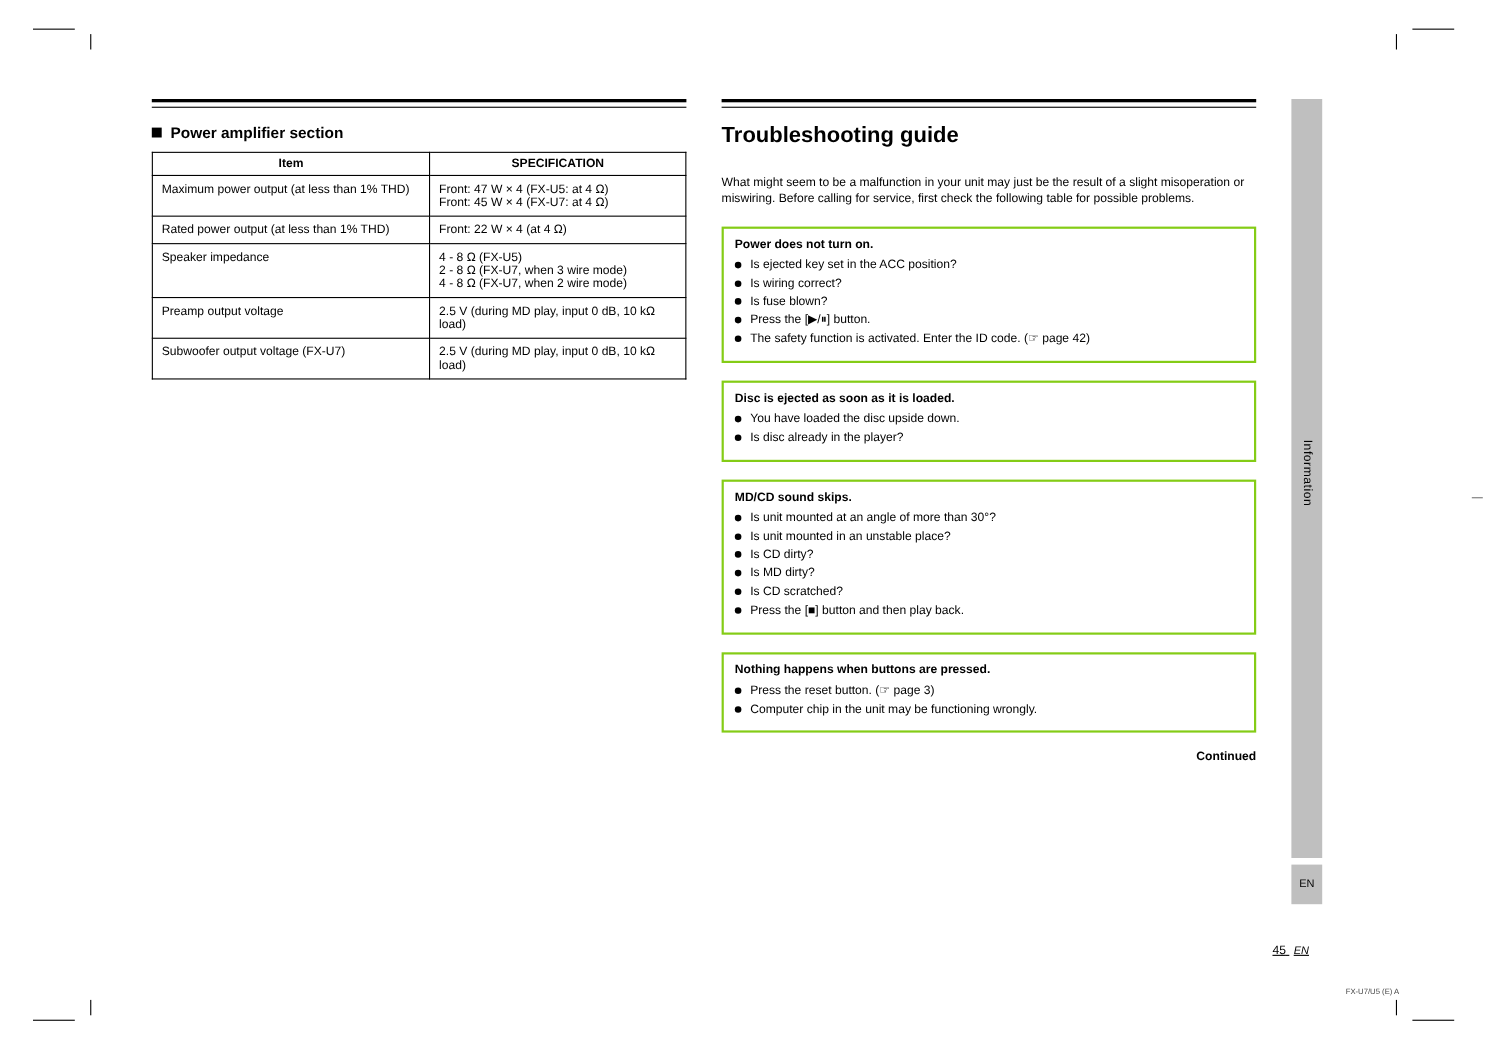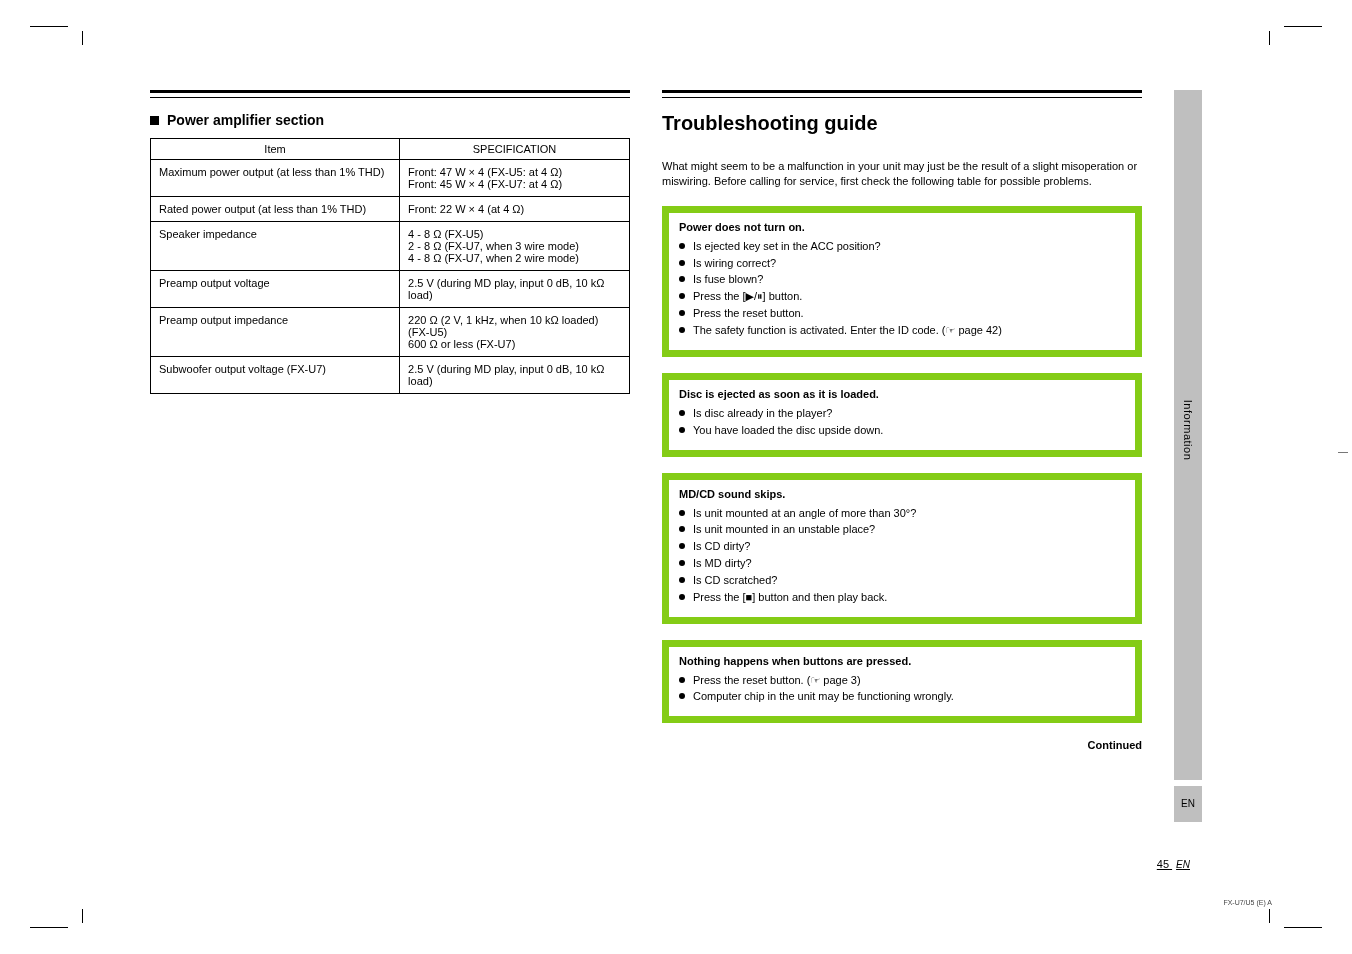--- a/index.html
+++ b/index.html
@@ -6,21 +6,21 @@
   body {
     font-family: Arial, Helvetica, sans-serif;
     background: #fff;
     color: #000;
     width: 1352px;
     height: 954px;
     position: relative;
     overflow: hidden;
   }
   .page {
-    padding: 30px 60px 40px 60px;
+    padding: 30px 60px 40px 48px;
     position: relative;
     height: 100%;
   }
   .crop-tl { position: absolute; top: 20px; left: 30px; width: 60px; height: 30px; }
   .crop-tl::before { content: ""; position: absolute; top: 6px; left: 0; width: 38px; border-top: 1px solid #000; }
   .crop-tl::after  { content: ""; position: absolute; top: 11px; left: 52px; height: 14px; border-left: 1px solid #000; }
   .crop-tr { position: absolute; top: 20px; right: 30px; width: 60px; height: 30px; }
   .crop-tr::before { content: ""; position: absolute; top: 6px; right: 0; width: 38px; border-top: 1px solid #000; }
   .crop-tr::after  { content: ""; position: absolute; top: 11px; right: 52px; height: 14px; border-left: 1px solid #000; }
   .crop-bl { position: absolute; bottom: 20px; left: 30px; width: 60px; height: 30px; }
@@ -101,30 +101,30 @@
   }
   table.spec th, table.spec td {
     border: 1px solid #000;
     padding: 6px 8px;
     vertical-align: top;
     text-align: left;
     font-weight: normal;
   }
   table.spec th {
     text-align: center;
-    font-weight: normal;
+    font-weight: bold;
     padding: 4px 8px;
   }
   table.spec td:first-child { width: 52%; }
 
   .trouble-title { font-size: 20px; font-weight: bold; margin-bottom: 6px; }
   .trouble-intro { font-size: 11px; margin-bottom: 16px; line-height: 1.4; margin-top: 24px; }
 
   .trouble-box {
-    border: 7px solid #84cc16;
+    border: 2px solid #84cc16;
     padding: 8px 10px 10px 10px;
     margin-bottom: 16px;
     font-size: 11px;
   }
   .trouble-box .symptom { font-weight: bold; margin-bottom: 6px; }
   .trouble-box ul { list-style: none; padding: 0; }
   .trouble-box li {
     position: relative;
     padding-left: 14px;
     margin-bottom: 2px;
@@ -204,54 +204,48 @@
               <td style="white-space: pre-line;">Speaker impedance</td>
               <td style="white-space: pre-line;">4 - 8 Ω (FX-U5)
 2 - 8 Ω (FX-U7, when 3 wire mode)
 4 - 8 Ω (FX-U7, when 2 wire mode)</td>
             </tr>
             <tr>
               <td style="white-space: pre-line;">Preamp output voltage</td>
               <td style="white-space: pre-line;">2.5 V (during MD play, input 0 dB, 10 kΩ load)</td>
             </tr>
             <tr>
-              <td style="white-space: pre-line;">Preamp output impedance</td>
-              <td style="white-space: pre-line;">220 Ω (2 V, 1 kHz, when 10 kΩ loaded)  (FX-U5)
-600 Ω or less (FX-U7)</td>
-            </tr>
-            <tr>
               <td style="white-space: pre-line;">Subwoofer output voltage (FX-U7)</td>
               <td style="white-space: pre-line;">2.5 V (during MD play, input 0 dB, 10 kΩ load)</td>
             </tr>
           </tbody>
       </table>
     </div>
 
     <div class="col">
       <div class="hr-top"></div>
       <div class="hr-thin"></div>
       <div class="trouble-title">Troubleshooting guide</div>
       <div class="trouble-intro">What might seem to be a malfunction in your unit may just be the result of a slight misoperation or miswiring. Before calling for service, first check the following table for possible problems.</div>
       <div id="trouble-boxes">
           <div class="trouble-box">
             <div class="symptom">Power does not turn on.</div>
             <ul>
               <li>Is ejected key set in the ACC position?</li>
               <li>Is wiring correct?</li>
               <li>Is fuse blown?</li>
               <li>Press the [▶/⏸] button.</li>
-              <li>Press the reset button.</li>
               <li>The safety function is activated. Enter the ID code. (☞ page 42)</li>
             </ul>
           </div>
           <div class="trouble-box">
             <div class="symptom">Disc is ejected as soon as it is loaded.</div>
             <ul>
+              <li>You have loaded the disc upside down.</li>
               <li>Is disc already in the player?</li>
-              <li>You have loaded the disc upside down.</li>
             </ul>
           </div>
           <div class="trouble-box">
             <div class="symptom">MD/CD sound skips.</div>
             <ul>
               <li>Is unit mounted at an angle of more than 30°?</li>
               <li>Is unit mounted in an unstable place?</li>
               <li>Is CD dirty?</li>
               <li>Is MD dirty?</li>
               <li>Is CD scratched?</li>

